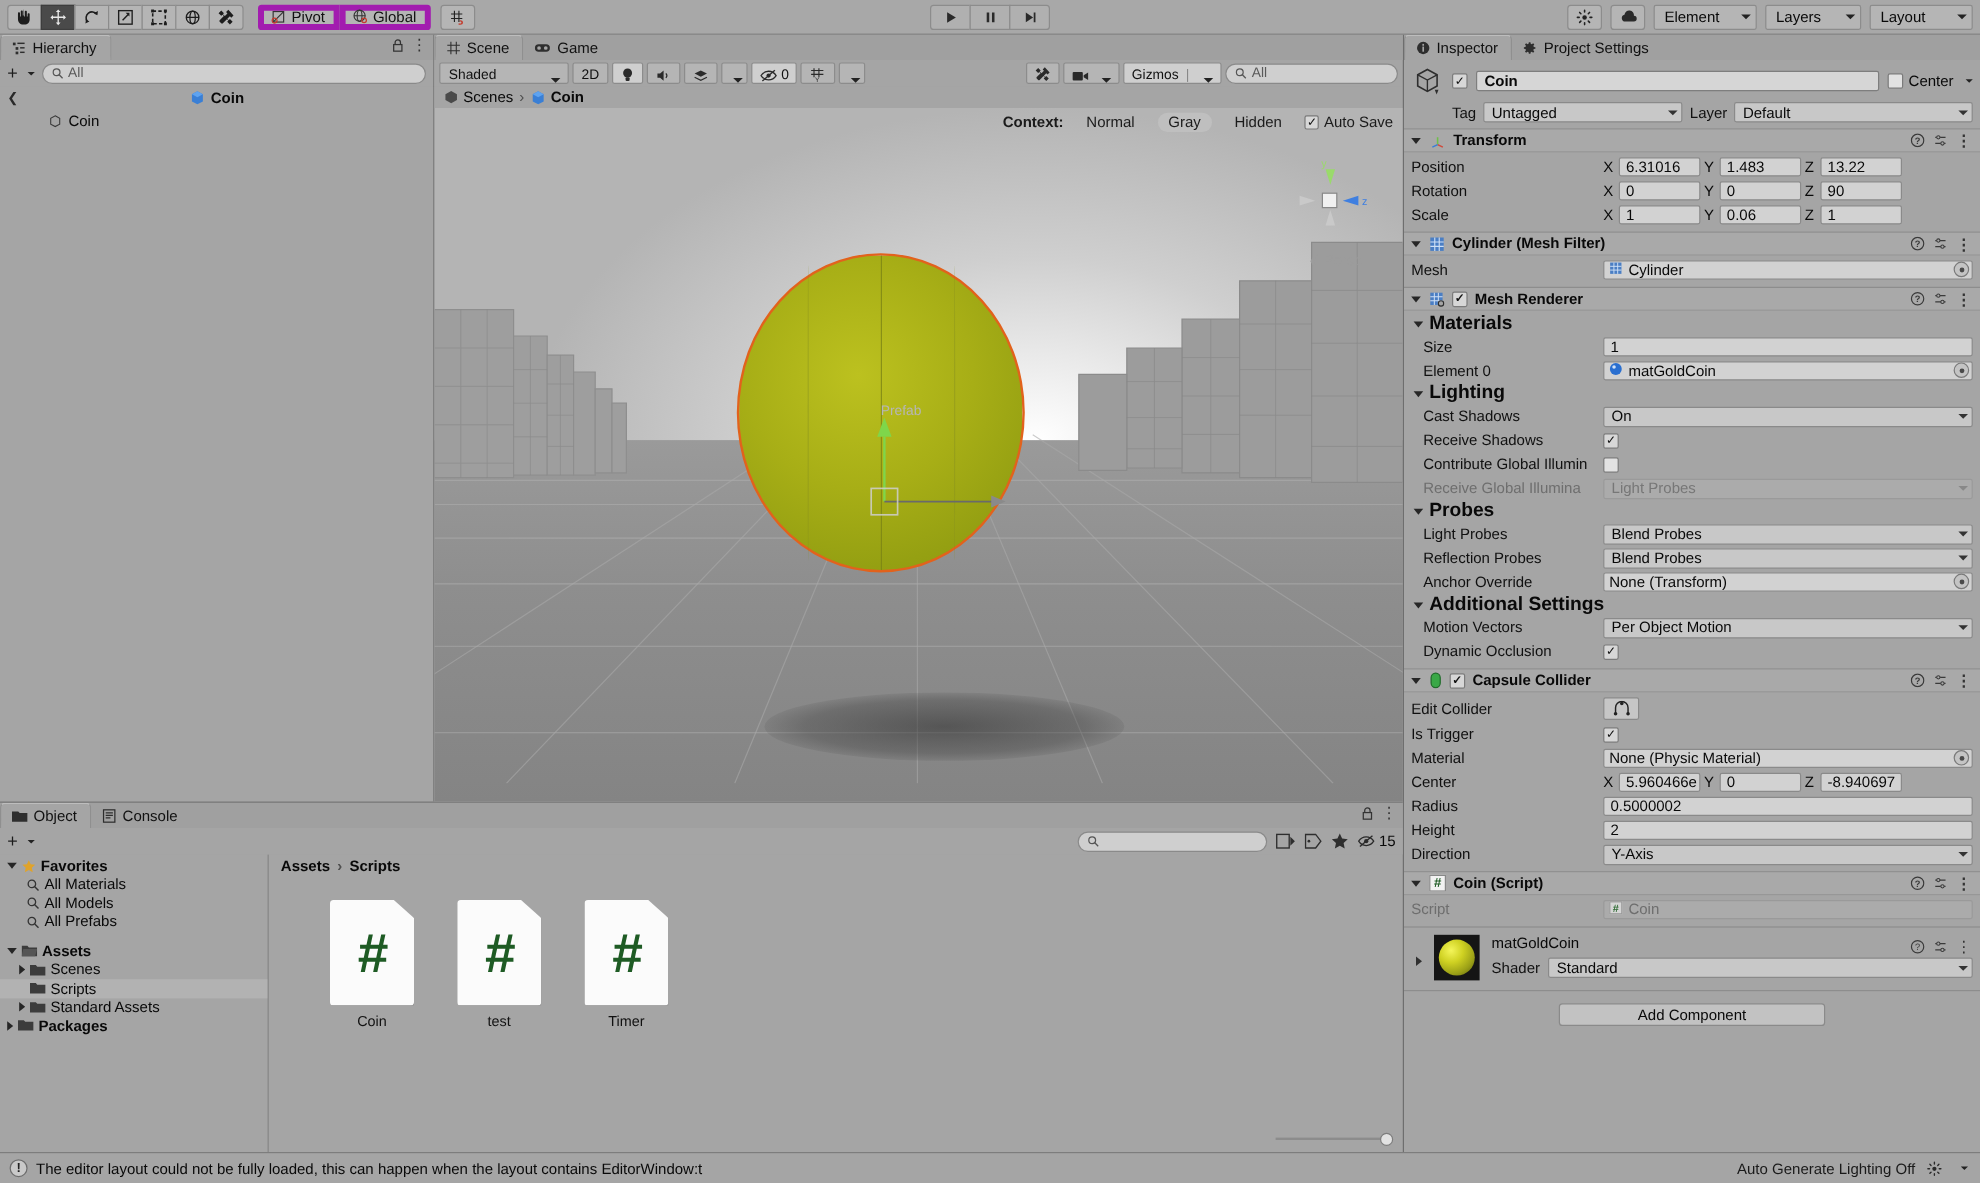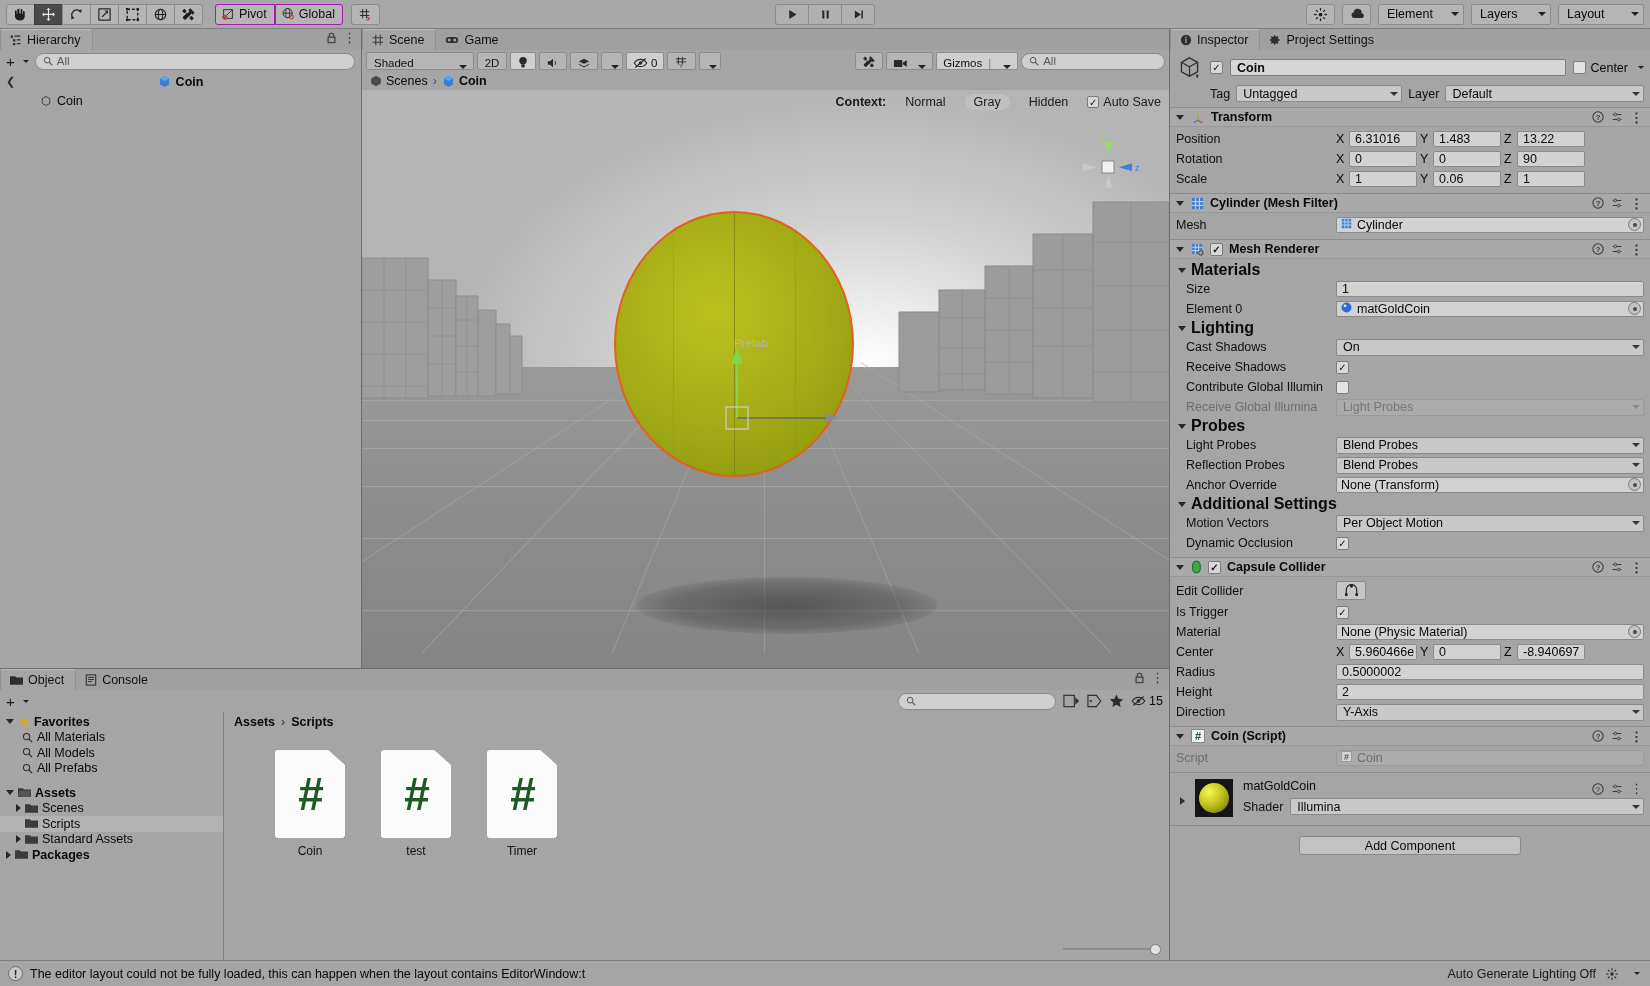--- a/index.html
+++ b/index.html
@@ -21,21 +21,21 @@
   .tbtn {
     height:21px; min-width:29px; background:#b5b5b5; border:1px solid #8c8c8c;
     display:flex; align-items:center; justify-content:center; cursor:pointer;
     margin-right:-1px; color:#1d1d1d;
   }
   .tbtn.on { background:#4a4a4a; border-color:#3d3d3d; color:#e8e8e8; }
   .tbtn.first { border-radius:3px 0 0 3px; }
   .tbtn.last { border-radius:0 3px 3px 0; margin-right:0; }
   .tbtn.solo { border-radius:3px; margin-right:0; }
   .tgap { width:12px; }
-  .tbtn-lbl { height:21px; background:#b5b5b5; border:1px solid #a21caf; display:flex;
+  .tbtn-lbl { height:21px; background:#b5b5b5; border:5px solid #a21caf; display:flex;
     align-items:center; gap:4px; padding:0 7px 0 5px; cursor:pointer; font-size:12.5px; color:#111; }
   .play-group { position:absolute; left:50%; transform:translateX(-50%); display:flex; }
   .play-group .tbtn { min-width:34px; background:#b0b0b0; }
   .right-group { margin-left:auto; display:flex; align-items:center; gap:7px; }
   .dropbtn {
     height:21px; background:#b5b5b5; border:1px solid #8c8c8c; border-radius:2px;
     display:flex; align-items:center; padding:0 4px 0 8px; min-width:84px;
     justify-content:space-between; cursor:pointer; font-size:12.5px;
   }
   .caret { width:0;height:0;border-left:4px solid transparent;border-right:4px solid transparent;border-top:4px solid #222; margin-left:6px; }
@@ -1228,21 +1228,21 @@
                     </g>
                     <circle cx="5" cy="4" r="1.6" fill="#a9a9a9" stroke="#3a3a3a" stroke-width="1"></circle>
                     <circle cx="9" cy="10" r="1.6" fill="#a9a9a9" stroke="#3a3a3a" stroke-width="1"></circle>
                   </svg>
                 <span class="dots">⋮</span>
               </span>
             </div>
             <div class="mat-shader-row">
               <span class="lbl">Shader</span>
               <span class="dd" style="flex:1">
-                <span>Illumina</span>
+                <span>Standard</span>
                 <span class="caret"></span>
               </span>
             </div>
           </div>
         </div>
 
         <div class="addcomp-wrap">
           <div class="addcomp">
             <span>Add Component</span>
           </div>

